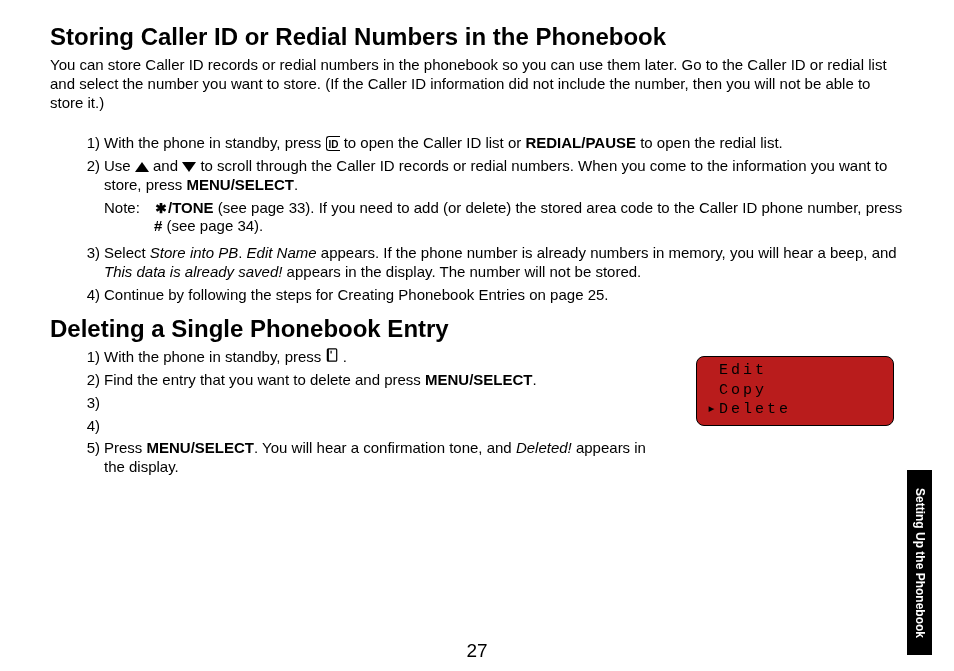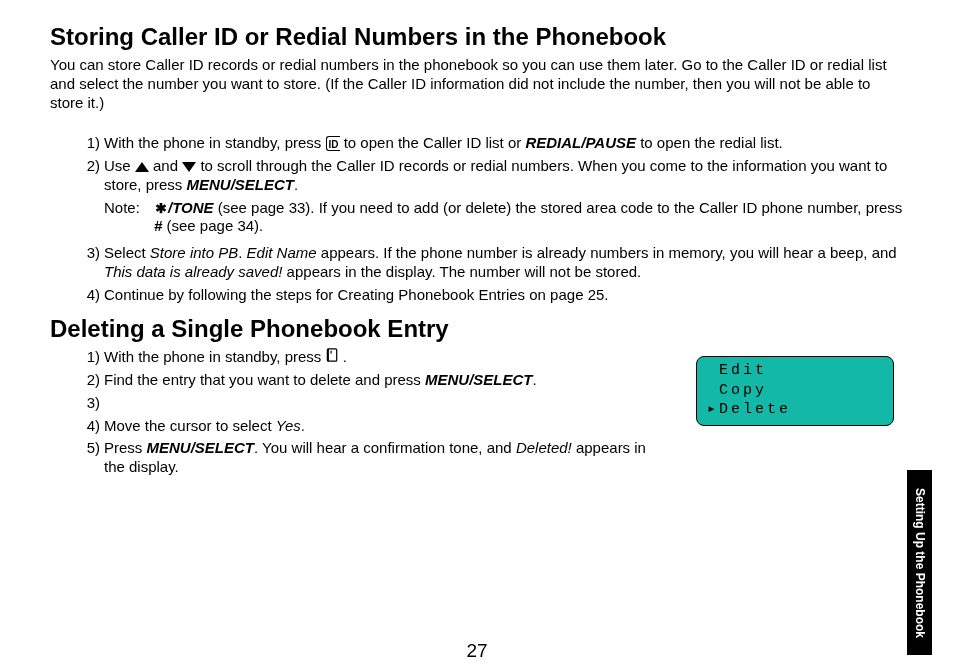--- a/index.html
+++ b/index.html
@@ -39,21 +39,21 @@
   .note-row {
     display: flex;
     margin-top: 4px;
     margin-bottom: 4px;
   }
   .note-label {
     min-width: 46px;
     margin-right: 4px;
     white-space: nowrap;
   }
-  .bold-it { font-weight: bold; font-style: italic; }
+  .bold-it { font-weight: bold; }
   .it { font-style: italic; }
 
   .icon { display: inline-block; vertical-align: middle; }
   .icon-id {
     font-size: 13px;
     font-weight: bold;
     border: 1.5px solid #000;
     border-right: none;
     border-radius: 3px 0 0 3px;
     padding: 0 1px 0 2px;
@@ -91,21 +91,21 @@
   }
 
   .lcd-box {
     position: absolute;
     right: 60px;
     top: 356px;
     width: 198px;
     height: 70px;
     border: 1.5px solid #000;
     border-radius: 8px;
-    background: #14b8a6;
+    background: #b91c1c;
     padding: 4px 8px 4px 10px;
     font-size: 15px;
     line-height: 1.3;
     letter-spacing: 3px;
   }
 
   .deleting-steps .step .step-body { max-width: 560px; }
 
   
   svg.icon { width: 14px; height: 12px; vertical-align: middle; }
@@ -176,23 +176,20 @@
     <span class="step-num">2)</span>
     <span class="step-body">
       <span>Find the entry that you want to delete and press </span><span class="bold-it">MENU/SELECT</span><span>.</span>
     </span>
   </li>
   <li class="step">
     <span class="step-num">3)</span>
   </li>
   <li class="step">
     <span class="step-num">4)</span>
-    <span class="step-body">
-      <span>Move the cursor to select </span><span class="it">Yes</span><span>.</span>
-    </span>
   </li>
   <li class="step">
     <span class="step-num">5)</span>
     <span class="step-body">
       <span>Press </span><span class="bold-it">MENU/SELECT</span><span>. You will hear a confirmation tone, and </span><span class="it">Deleted!</span><span> appears in the display.</span>
     </span>
   </li>
 </ol>
 
 <div class="lcd-box lcd-ocr">

